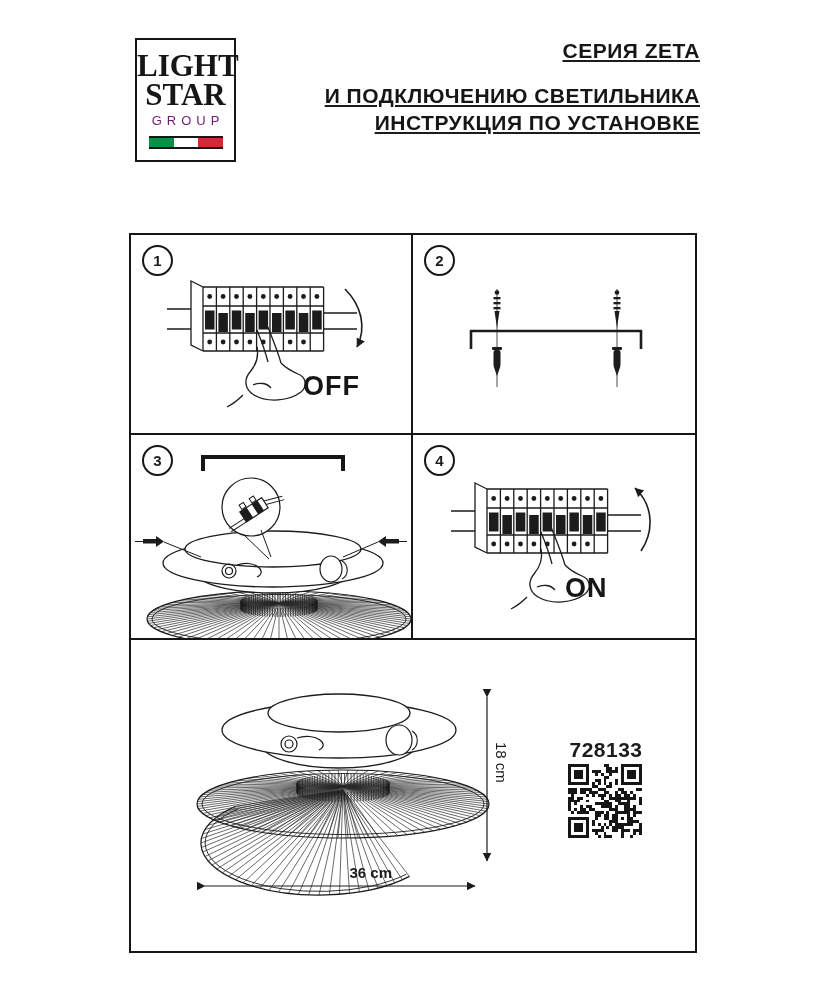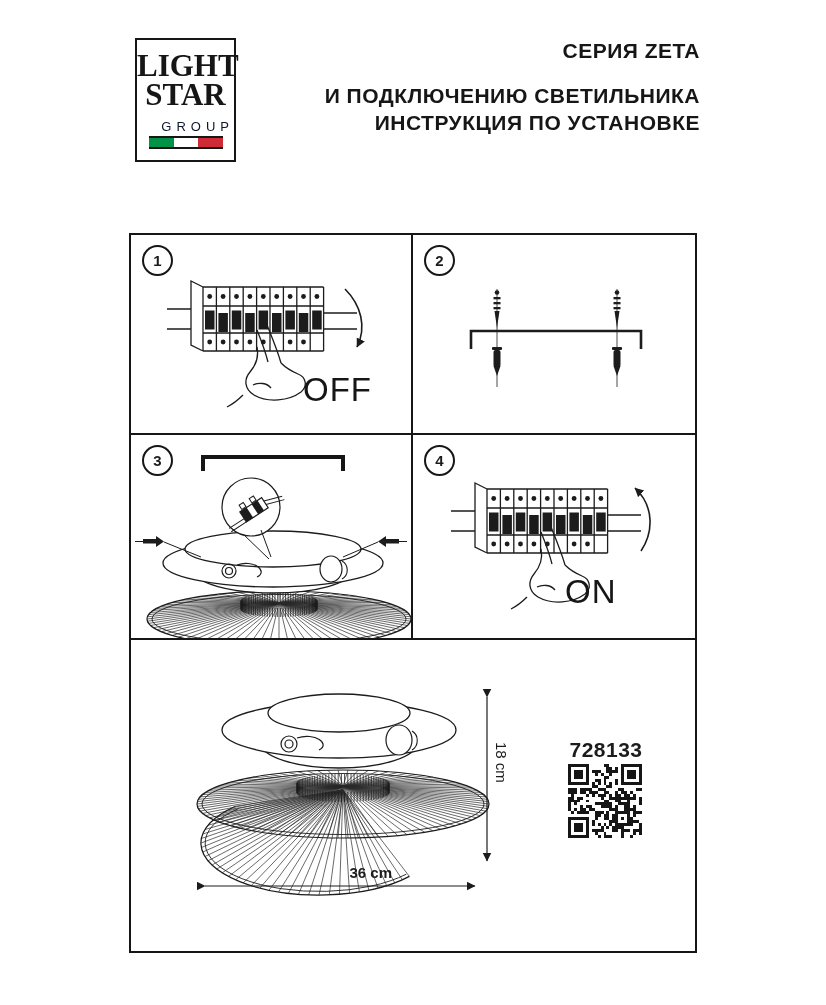--- a/index.html
+++ b/index.html
@@ -5,45 +5,45 @@
   html,body{margin:0;padding:0;background:#fff;}
   .page{position:relative;width:826px;height:1005px;background:#ffffff;
         font-family:"Liberation Sans",sans-serif;color:#1c1c1c;overflow:hidden;border-radius:19px;}
 
   
   .logo-box{position:absolute;left:135px;top:38px;width:101px;height:124px;
             border:2px solid #161616;box-sizing:border-box;text-align:center;background:#fff;}
   .logo-word{font-family:"Liberation Serif",serif;font-weight:bold;color:#161616;
              font-size:31px;line-height:29px;letter-spacing:0px;}
   .logo-word.first{margin-top:11px;}
-  .logo-group{font-size:13px;letter-spacing:5px;color:#0f172a;margin-top:10px;padding-left:5px;text-align:right;}
+  .logo-group{font-size:13px;letter-spacing:5px;color:#701a75;margin-top:4px;padding-left:5px;}
   .logo-flag{position:absolute;left:12px;bottom:11px;width:74px;height:9px;
              border-top:2px solid #161616;border-bottom:2px solid #161616;display:flex;box-sizing:content-box;}
   .flag-seg{flex:1;height:100%;}
 
-  .header-text{position:absolute;left:290px;top:36px;width:410px;text-align:right;}
+  .header-text{position:absolute;left:290px;top:36px;width:410px;text-align:right;text-decoration:underline;}
   .header-line{font-weight:bold;font-size:21px;line-height:29px;letter-spacing:0.5px;color:#161616;}
   .header-title{margin-top:17px;}
   .header-title .header-line{line-height:27px;}
 
   
   .grid{position:absolute;left:129px;top:233px;width:568px;height:720px;
         border:2px solid #161616;box-sizing:border-box;background:#fff;}
   .panel{position:absolute;box-sizing:border-box;overflow:hidden;background:#fff;}
   .p1{left:0;  top:0;    width:282px;height:200px;border-right:2px solid #161616;border-bottom:2px solid #161616;}
   .p2{left:282px;top:0;  width:282px;height:200px;border-bottom:2px solid #161616;}
   .p3{left:0;  top:200px;width:282px;height:205px;border-right:2px solid #161616;border-bottom:2px solid #161616;}
   .p4{left:282px;top:200px;width:282px;height:205px;border-bottom:2px solid #161616;}
   .p5{left:0;  top:405px;width:564px;height:311px;}
   .panel svg.art{position:absolute;left:0;top:0;width:100%;height:100%;}
 
   .step-num{position:absolute;left:11px;top:10px;width:27px;height:27px;border:2px solid #161616;
             border-radius:50%;display:flex;align-items:center;justify-content:center;
             font-weight:bold;font-size:15px;background:#fff;z-index:3;}
-  .switch-label{position:absolute;font-weight:normal;font-size:33px;letter-spacing:1px;color:#161616;z-index:3;}
+  .switch-label{position:absolute;font-weight:bold;font-size:27px;letter-spacing:1px;color:#161616;z-index:3;}
   .p1 .switch-label{left:172px;top:136px;}
   .p4 .switch-label{left:152px;top:138px;}
 
   
   .article-number{position:absolute;left:423px;top:85px;width:104px;text-align:center;
                   font-weight:bold;font-size:21px;letter-spacing:0.5px;z-index:3;margin-top:13px;}
   .qr{position:absolute;left:437px;top:124px;width:74px;height:74px;z-index:3;}
   .height-label{position:absolute;left:362px;top:102px;writing-mode:vertical-rl;
                 font-size:15px;z-index:3;}
   .width-label{position:absolute;left:157px;top:224px;width:104px;text-align:right;

